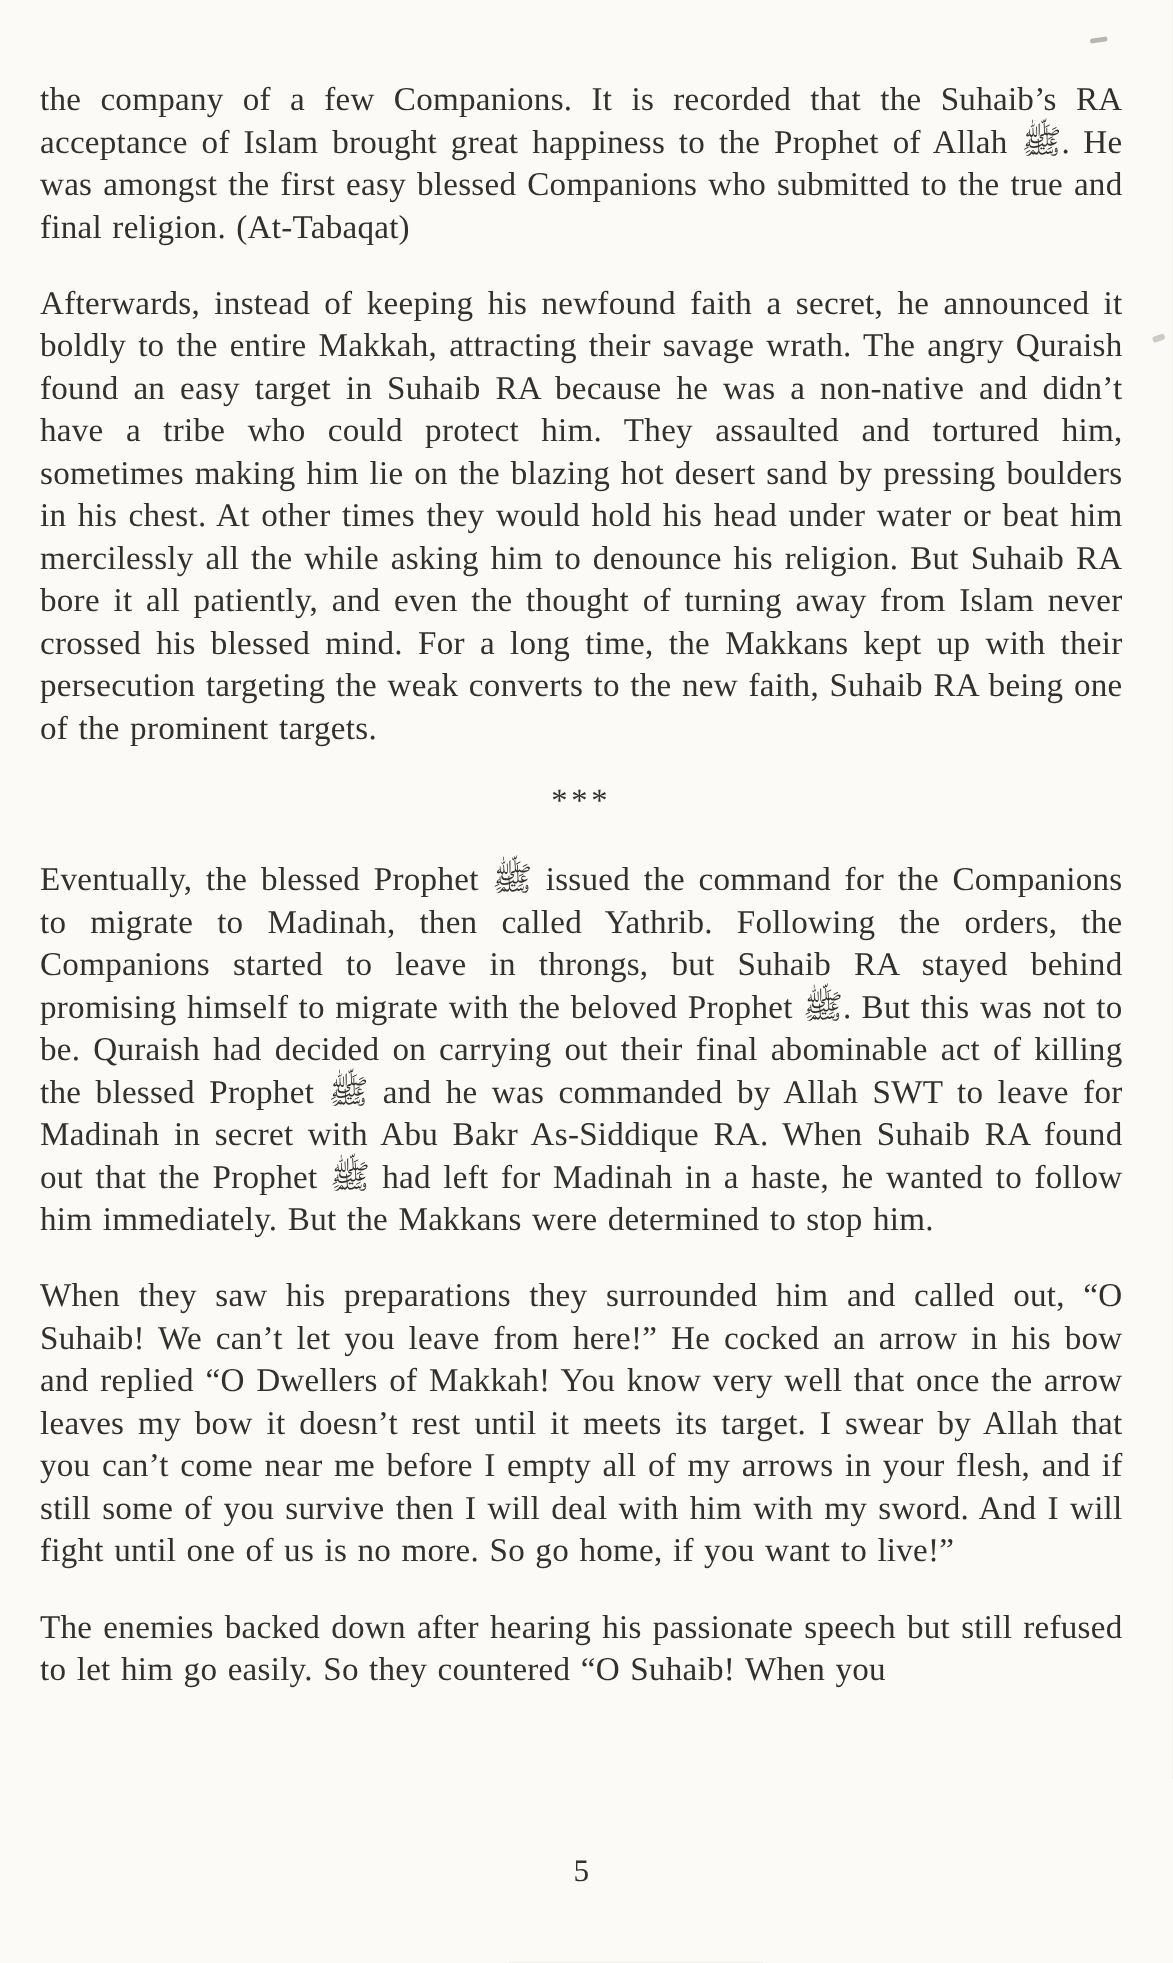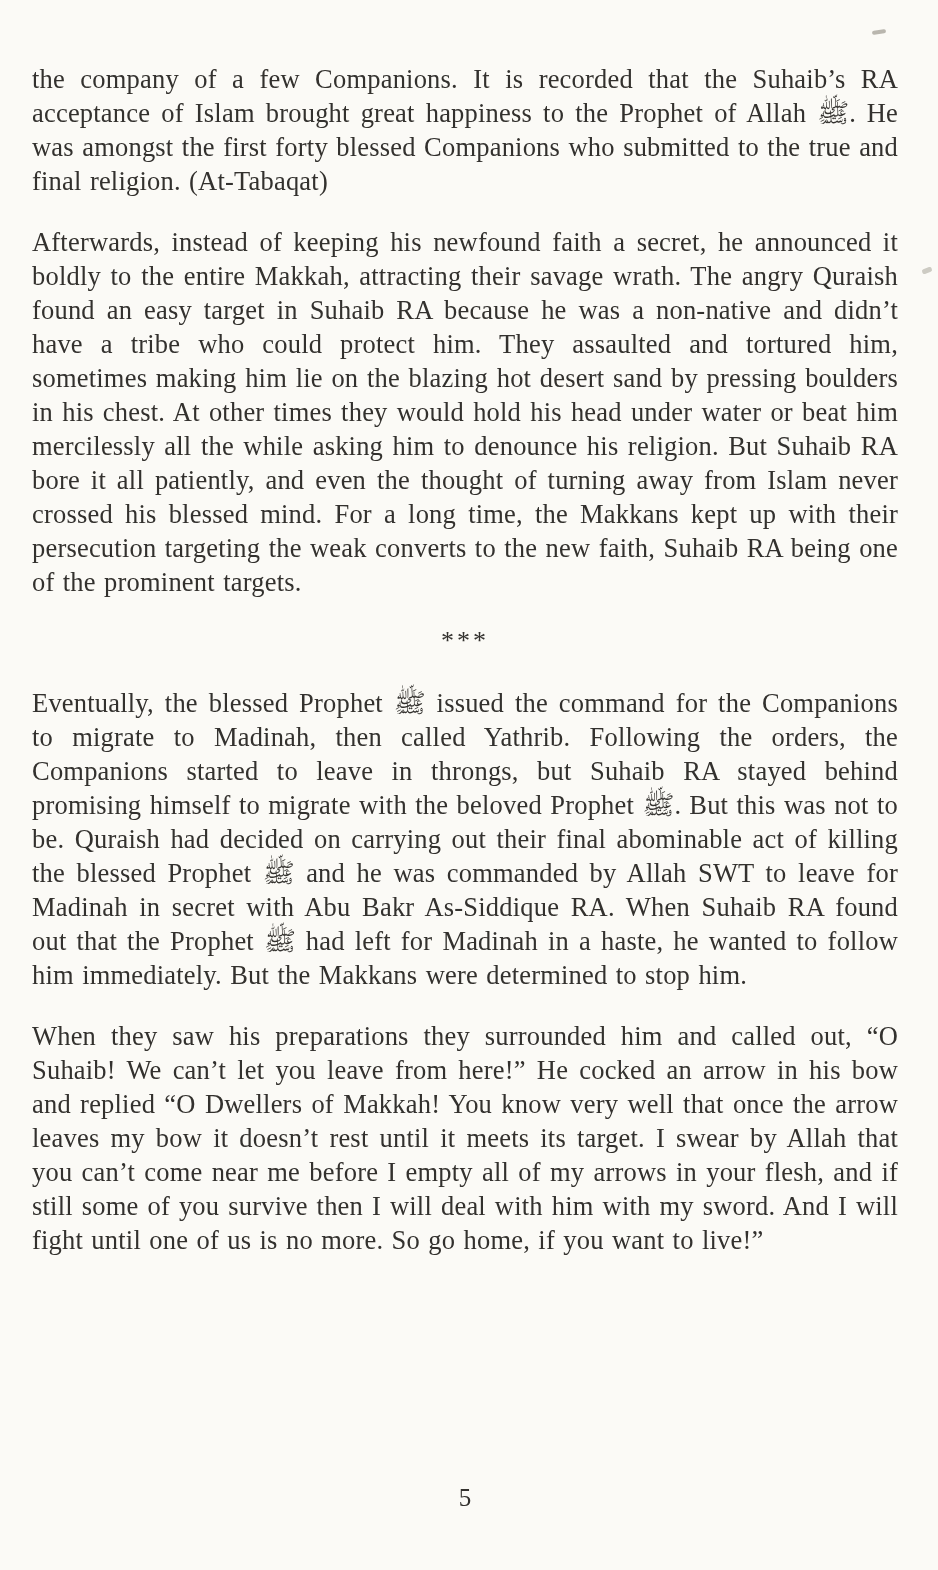--- a/index.html
+++ b/index.html
@@ -67,27 +67,28 @@
 </style>
 </head>
 <body>
 
 <div class="page">
 
   <span class="scan-mark top-right"></span>
   <span class="scan-mark edge-right"></span>
 
   <div class="body-text">
-    <p>the company of a few Companions. It is recorded that the Suhaib’s RA acceptance of Islam brought great happiness to the Prophet of Allah ﷺ. He was amongst the first forty blessed Companions who submitted to the true and final religion. (At-Tabaqat)</p>
+    <p>the company of a few Companions. It is recorded that the Suhaib’s RA acceptance of Islam brought great happiness to the Prophet of Allah ﷺ. He was amongst the first easy blessed Companions who submitted to the true and final religion. (At-Tabaqat)</p>
 
     <p>Afterwards, instead of keeping his newfound faith a secret, he announced it boldly to the entire Makkah, attracting their savage wrath. The angry Quraish found an easy target in Suhaib RA because he was a non-native and didn’t have a tribe who could protect him. They assaulted and tortured him, sometimes making him lie on the blazing hot desert sand by pressing boulders in his chest. At other times they would hold his head under water or beat him mercilessly all the while asking him to denounce his religion. But Suhaib RA bore it all patiently, and even the thought of turning away from Islam never crossed his blessed mind. For a long time, the Makkans kept up with their persecution targeting the weak converts to the new faith, Suhaib RA being one of the prominent targets.</p>
 
     <div class="separator">***</div>
 
     <p>Eventually, the blessed Prophet ﷺ issued the command for the Companions to migrate to Madinah, then called Yathrib. Following the orders, the Companions started to leave in throngs, but Suhaib RA stayed behind promising himself to migrate with the beloved Prophet ﷺ. But this was not to be. Quraish had decided on carrying out their final abominable act of killing the blessed Prophet ﷺ and he was commanded by Allah SWT to leave for Madinah in secret with Abu Bakr As-Siddique RA. When Suhaib RA found out that the Prophet ﷺ had left for Madinah in a haste, he wanted to follow him immediately. But the Makkans were determined to stop him.</p>
 
     <p>When they saw his preparations they surrounded him and called out, “O Suhaib! We can’t let you leave from here!” He cocked an arrow in his bow and replied “O Dwellers of Makkah! You know very well that once the arrow leaves my bow it doesn’t rest until it meets its target. I swear by Allah that you can’t come near me before I empty all of my arrows in your flesh, and if still some of you survive then I will deal with him with my sword. And I will fight until one of us is no more. So go home, if you want to live!”</p>
 
+    <p>The enemies backed down after hearing his passionate speech but still refused to let him go easily. So they countered “O Suhaib! When you</p>
   </div>
 
   <div class="page-number">5</div>
 
 </div>
 
 </body></html>

